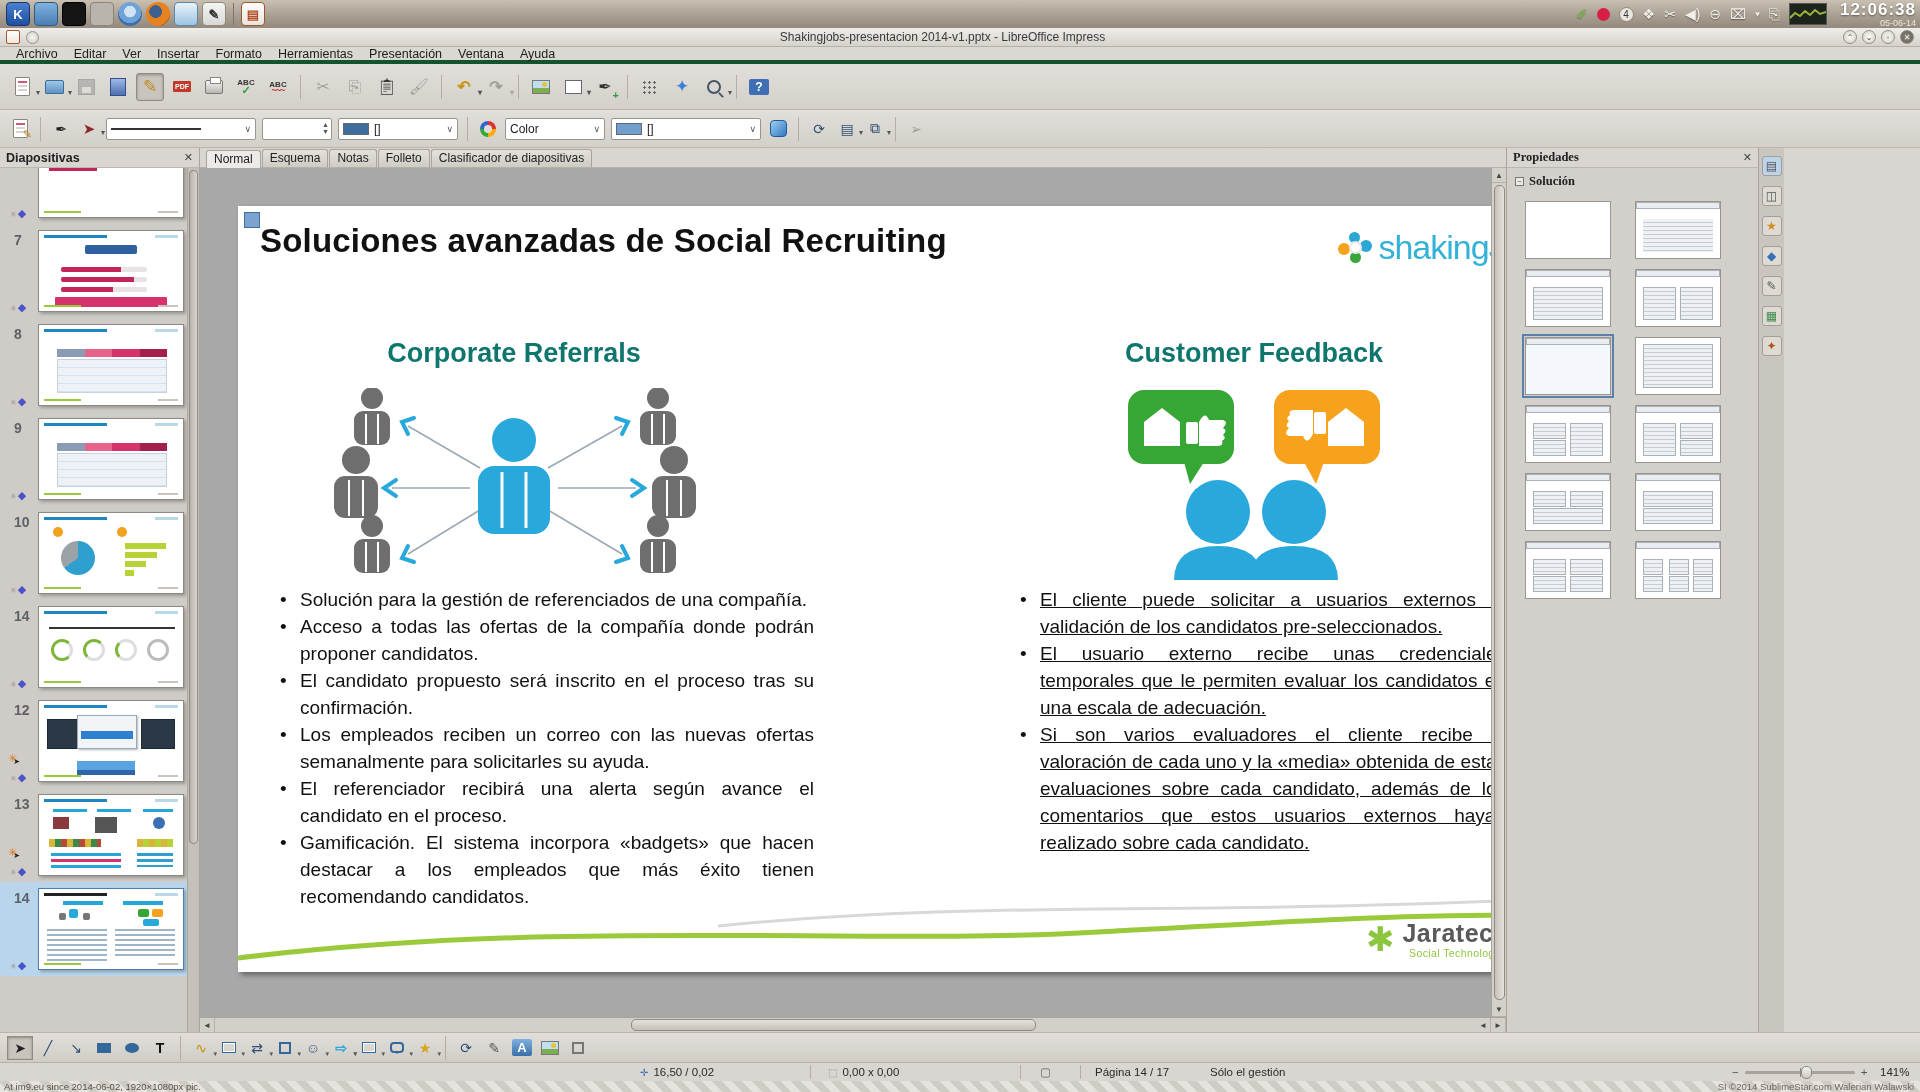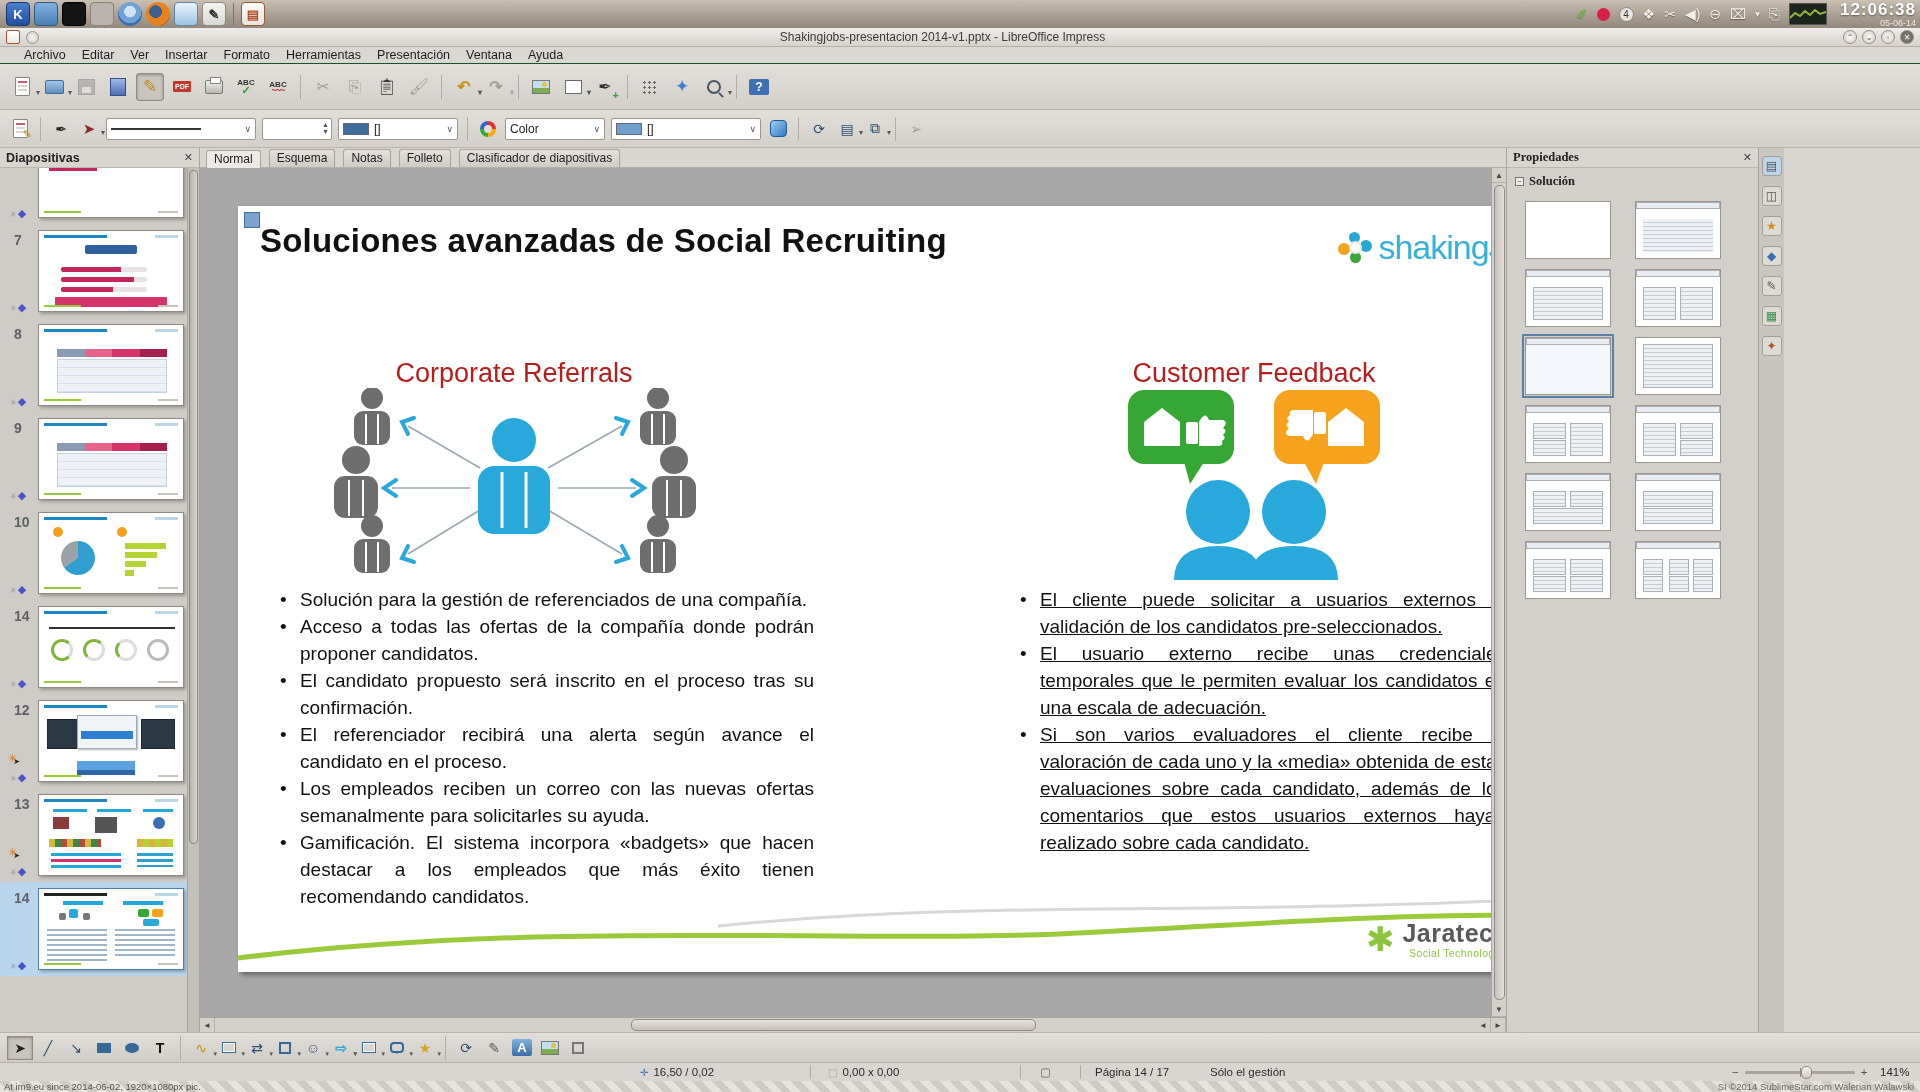--- a/index.html
+++ b/index.html
@@ -37,21 +37,21 @@
   .titlebar{position:absolute;left:0;top:28px;width:1920px;height:19px;
     background:linear-gradient(#efedea,#d6d2cc);border-bottom:1px solid #b5b0a8;display:flex;align-items:center;padding:0 6px;}
   .tb-appico{width:14px;height:14px;background:linear-gradient(#fff,#efe8df);border:1px solid #a2552e;border-radius:2px;margin-right:6px;}
   .tb-menu-btn{width:13px;height:13px;border-radius:50%;background:radial-gradient(#f7f5f2,#cfcac2);border:1px solid #9a958c;margin-right:8px;}
   .tb-title{flex:1;text-align:center;font-size:12px;color:#3a3a3a;}
   .winbtn{width:14px;height:14px;border-radius:50%;background:radial-gradient(#fbfaf8,#d2cdc5);
     border:1px solid #94907f;margin-left:5px;font-size:8px;color:#444;display:flex;align-items:center;justify-content:center;}
   .winbtn.close{background:radial-gradient(#8f8b82,#5d5a52);color:#eee;}
 
   .menubar{position:absolute;left:0;top:47px;width:1920px;height:17px;background:#dbd7d2;
-    display:flex;align-items:center;gap:0;padding-left:16px;border-bottom:1px solid #14532d;}
+    display:flex;align-items:center;gap:0;padding-left:8px;border-bottom:4px solid #14532d;}
   .menubar span{font-size:12.5px;color:#1d1d1d;padding:1px 8px;}
 
   
   .tbar{position:absolute;left:0;width:1920px;background:linear-gradient(#e2dfda,#d3cfc9);
     border-bottom:1px solid #b9b4ac;display:flex;align-items:center;padding-left:6px;}
   .tb1{top:64px;height:46px;}
   .tb2{top:110px;height:38px;}
   .ic{position:relative;width:28px;height:28px;margin:0 2px;border-radius:3px;
     display:flex;align-items:center;justify-content:center;font-size:16px;color:#333;}
   .ic.sm{width:24px;height:24px;font-size:14px;}
@@ -113,21 +113,21 @@
   .tricon::before{content:"✳";color:#9a958d;font-size:8px;margin-right:1px;}
   .trint{position:absolute;left:8px;bottom:22px;font-size:11px;color:#e07818;}
   .trint::after{content:"➤";color:#222;font-size:8px;margin-left:-4px;vertical-align:-2px;}
   .tt{position:absolute;left:5px;top:4px;height:3px;width:44%;background:#1e86c0;}
   .tlg{position:absolute;right:5px;top:4px;height:3px;width:16%;background:#b9d8e8;}
   .tft{position:absolute;left:5px;bottom:4px;height:2px;width:26%;background:#9aca3c;}
   .tfr{position:absolute;right:5px;bottom:4px;height:2px;width:14%;background:#c9c5be;}
 
   
   .maincol{flex:1;display:flex;flex-direction:column;min-width:0;}
-  .vtabs{height:20px;background:#d9d6d1;border-bottom:1px solid #b5b0a8;display:flex;align-items:flex-end;padding-left:6px;gap:8px;}
+  .vtabs{height:20px;background:#d9d6d1;border-bottom:1px solid #b5b0a8;display:flex;align-items:flex-end;padding-left:6px;gap:1px;}
   .vtab{font-size:12px;color:#222;background:linear-gradient(#e4e1dc,#cfcbc5);border:1px solid #a8a39b;border-bottom:none;
     border-radius:3px 3px 0 0;padding:1px 7px 2px;}
   .vtab.act{background:#eceae6;font-weight:normal;position:relative;top:1px;}
   .canvasrow{flex:1;display:flex;min-height:0;}
   .canvas{flex:1;position:relative;background:#a8a8a8;overflow:hidden;}
   .vscroll{width:15px;background:#d3d0ca;border-left:1px solid #a8a39b;display:flex;flex-direction:column;align-items:center;}
   .scrbtn{width:15px;height:15px;font-size:8px;color:#444;display:flex;align-items:center;justify-content:center;background:#d3d0ca;border-bottom:1px solid #b5b0a8;}
   .vscroll .vthumb{flex:1;width:11px;margin:2px 0;background:linear-gradient(90deg,#c5c1ba,#e4e1db);border:1px solid #8f8a82;border-radius:5px;}
   .hscroll{height:15px;background:#d3d0ca;border-top:1px solid #a8a39b;display:flex;align-items:center;position:relative;}
   .hthumb{position:absolute;left:33%;width:31%;top:1px;bottom:1px;background:linear-gradient(#e4e1db,#c5c1ba);border:1px solid #8f8a82;border-radius:5px;}
@@ -137,21 +137,21 @@
   
   .slide{position:absolute;left:38px;top:38px;width:1358px;height:766px;background:#fff;
     box-shadow:3px 3px 5px rgba(0,0,0,.4);overflow:hidden;}
   .handle{position:absolute;left:6px;top:6px;width:16px;height:16px;background:#7aa3cf;border:1px solid #41719f;}
   .s-title{position:absolute;left:22px;top:16px;font-size:33px;font-weight:bold;color:#111;letter-spacing:.2px;}
   .logo{position:absolute;right:30px;top:22px;display:flex;align-items:center;font-size:34px;}
   .logo .mark{position:relative;width:36px;height:36px;margin-right:4px;}
   .logo .mark i{position:absolute;border-radius:50%;}
   .logo .shaking{color:#33b1d8;font-weight:normal;letter-spacing:-1px;}
   .logo .jobs{color:#29a8d4;font-weight:bold;letter-spacing:-.5px;}
-  .colhead{position:absolute;top:152px;font-size:27px;font-weight:normal;color:#b91c1c;text-align:center;}
+  .colhead{position:absolute;top:132px;font-size:27px;font-weight:bold;color:#0f766e;text-align:center;}
   .lh{left:0;width:552px;}
   .rh{left:766px;width:500px;}
   .bullets{position:absolute;top:380px;font-size:19px;line-height:27px;color:#111;text-align:justify;}
   .lb{left:28px;width:548px;}
   .rb{left:768px;width:500px;text-decoration:underline;}
   .bullets div{position:relative;padding-left:34px;margin:0;}
   .bullets div::before{content:"•";position:absolute;left:14px;}
   .graphic{position:absolute;top:182px;}
   .gl{left:92px;}
   .gr{left:888px;}
@@ -644,22 +644,22 @@
               <circle cx="92" cy="124" r="32" fill="#29a8dc"></circle>
               <path d="M48 192 q0,-34 44,-34 q44,0 44,34 z" fill="#29a8dc"></path>
               <circle cx="168" cy="124" r="32" fill="#29a8dc"></circle>
               <path d="M124 192 q0,-34 44,-34 q44,0 44,34 z" fill="#29a8dc"></path>
             </svg>
 
             <div class="bullets lb">
               <div>Solución para la gestión de referenciados de una compañía.</div>
               <div>Acceso a todas las ofertas de la compañía donde podrán proponer candidatos.</div>
               <div>El candidato propuesto será inscrito en el proceso tras su confirmación.</div>
+              <div>Los empleados reciben un correo con las nuevas ofertas semanalmente para solicitarles su ayuda.</div>
               <div>El referenciador recibirá una alerta según avance el candidato en el proceso.</div>
-              <div>Los empleados reciben un correo con las nuevas ofertas semanalmente para solicitarles su ayuda.</div>
               <div>Gamificación. El sistema incorpora «badgets» que hacen destacar a los empleados que más éxito tienen recomendando candidatos.</div>
             </div>
             <div class="bullets rb">
               <div>El cliente puede solicitar a usuarios externos la validación de los candidatos pre-seleccionados.</div>
               <div>El usuario externo recibe unas credenciales temporales que le permiten evaluar los candidatos  en una escala de adecuación.</div>
               <div>Si son varios evaluadores el cliente recibe la valoración de cada uno y la «media» obtenida de estas evaluaciones sobre cada candidato, además de los comentarios que estos usuarios externos hayan realizado sobre cada candidato.</div>
             </div>
 
             <svg class="swoosh" viewBox="0 0 1358 84" preserveAspectRatio="none">
               <path d="M480 38 C760 10 980 30 1358 8" stroke="#d8d8d8" stroke-width="3" fill="none"></path>

